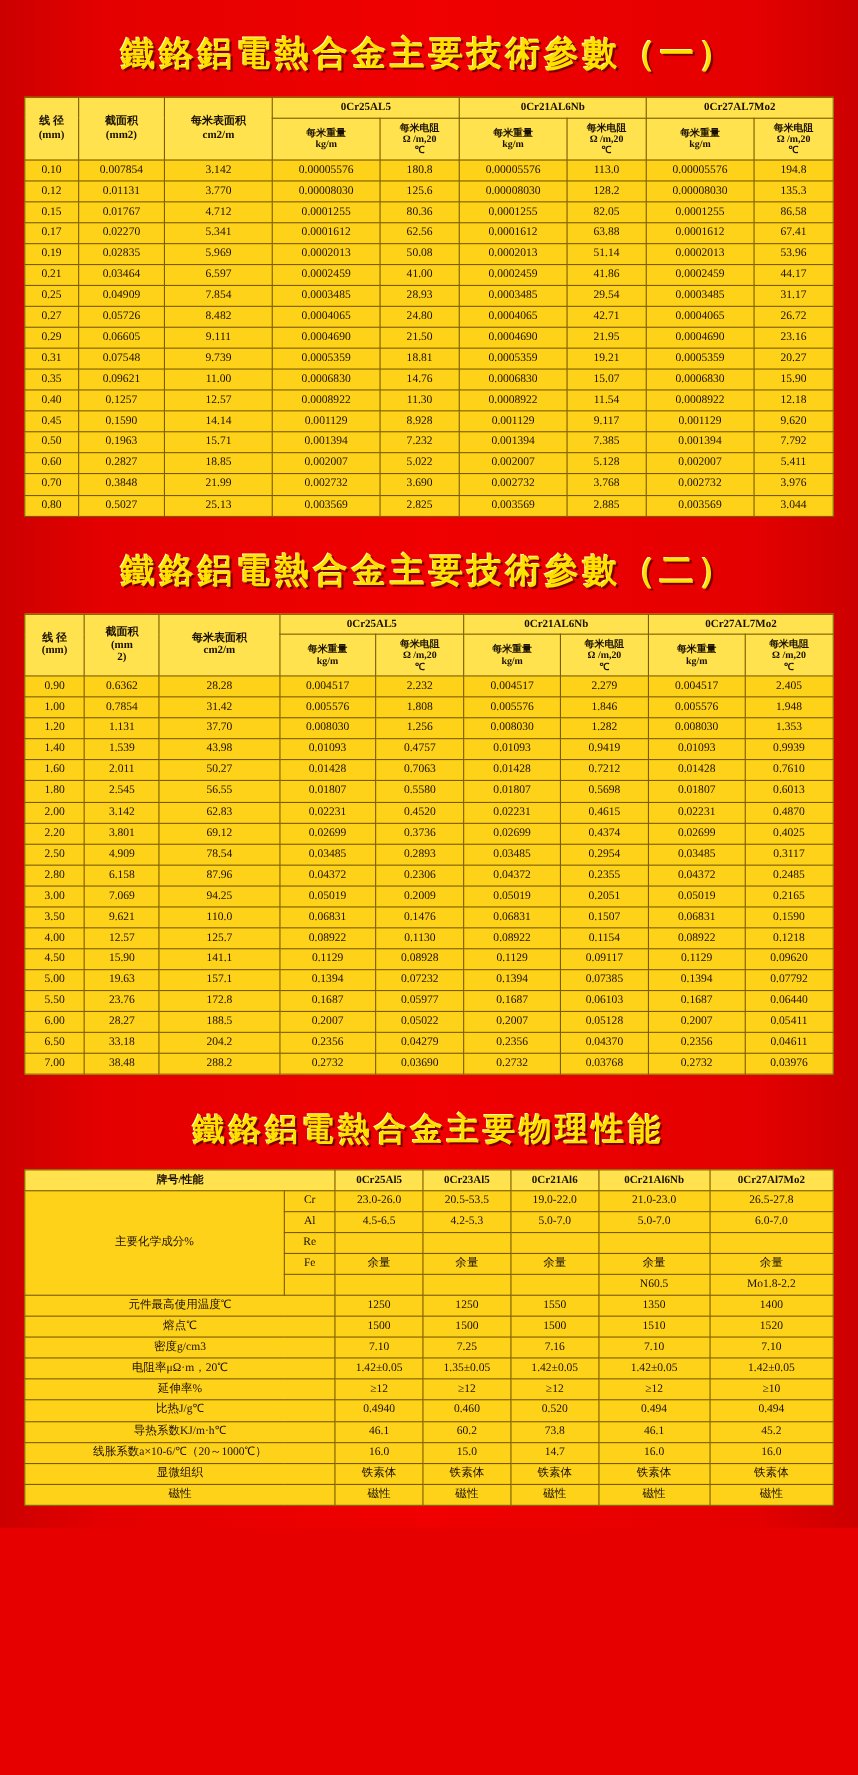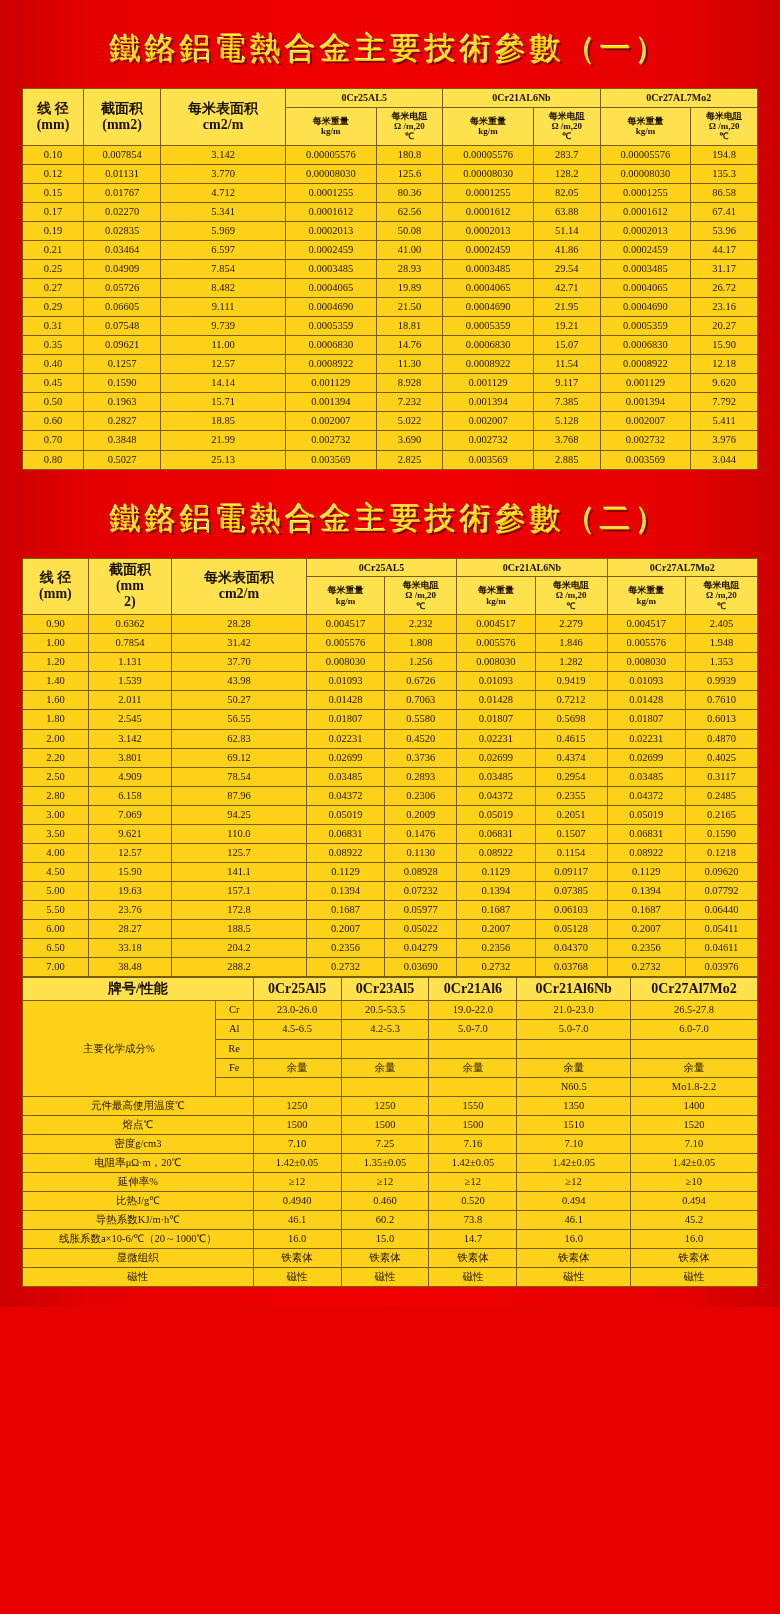--- a/index.html
+++ b/index.html
@@ -11,21 +11,21 @@
   }
   .page{
     width:780px;
     background:linear-gradient(90deg,#cc0000 0%,#e40000 12%,#f00000 50%,#e40000 88%,#cc0000 100%);
     padding-bottom:6px;
   }
   .title{
     text-align:center;
     color:#ffe100;
     font-family:"DejaVu Serif", serif;
-    font-weight:normal;
+    font-weight:bold;
     font-size:31px;
     letter-spacing:4px;
     text-shadow:2px 2px 0 #7a0000, -1px -1px 0 #ffffaa;
     padding:28px 0 18px 0;
   }
   .title.t3{font-size:29px;padding-top:30px;padding-bottom:16px;}
   .tablewrap{padding:0 22px;}
   table{
     border-collapse:collapse;
     width:100%;
@@ -36,21 +36,21 @@
   table td, table th{
     border:1px solid #7a5c00;
     text-align:center;
     padding:2px 1px;
     color:#1a1000;
     font-weight:normal;
   }
   thead td{
     background:#ffe24d;
     font-weight:bold;
-    font-size:14px;
+    font-size:10px;
     padding:3px 1px;
   }
   tbody td{
     background:#ffd21a;
     font-size:10.5px;
     padding:3px 1px;
     font-family:"Liberation Serif", serif;
   }
   .sub{font-size:9px;}
   .grp{font-size:10px;font-weight:bold;}
@@ -118,21 +118,21 @@
         </tr>
       </thead>
       <tbody id="tbody1">
           <tr>
             <td>0.10</td>
             <td>0.007854</td>
             <td>3.142</td>
             <td>0.00005576</td>
             <td>180.8</td>
             <td>0.00005576</td>
-            <td>283.7</td>
+            <td>113.0</td>
             <td>0.00005576</td>
             <td>194.8</td>
           </tr>
           <tr>
             <td>0.12</td>
             <td>0.01131</td>
             <td>3.770</td>
             <td>0.00008030</td>
             <td>125.6</td>
             <td>0.00008030</td>
@@ -193,21 +193,21 @@
             <td>0.0003485</td>
             <td>29.54</td>
             <td>0.0003485</td>
             <td>31.17</td>
           </tr>
           <tr>
             <td>0.27</td>
             <td>0.05726</td>
             <td>8.482</td>
             <td>0.0004065</td>
-            <td>19.89</td>
+            <td>24.80</td>
             <td>0.0004065</td>
             <td>42.71</td>
             <td>0.0004065</td>
             <td>26.72</td>
           </tr>
           <tr>
             <td>0.29</td>
             <td>0.06605</td>
             <td>9.111</td>
             <td>0.0004690</td>
@@ -393,21 +393,21 @@
             <td>0.008030</td>
             <td>1.282</td>
             <td>0.008030</td>
             <td>1.353</td>
           </tr>
           <tr>
             <td>1.40</td>
             <td>1.539</td>
             <td>43.98</td>
             <td>0.01093</td>
-            <td>0.6726</td>
+            <td>0.4757</td>
             <td>0.01093</td>
             <td>0.9419</td>
             <td>0.01093</td>
             <td>0.9939</td>
           </tr>
           <tr>
             <td>1.60</td>
             <td>2.011</td>
             <td>50.27</td>
             <td>0.01428</td>
@@ -568,20 +568,21 @@
             <td>0.03690</td>
             <td>0.2732</td>
             <td>0.03768</td>
             <td>0.2732</td>
             <td>0.03976</td>
           </tr>
         </tbody>
     </table>
   </div>
 
+  <div class="title t3">鐵鉻鋁電熱合金主要物理性能</div>
   <div class="tablewrap phys">
     <table>
       <thead>
         <tr>
           <td colspan="2">牌号/性能</td>
           <td>0Cr25Al5</td>
           <td>0Cr23Al5</td>
           <td>0Cr21Al6</td>
           <td>0Cr21Al6Nb</td>
           <td>0Cr27Al7Mo2</td>

